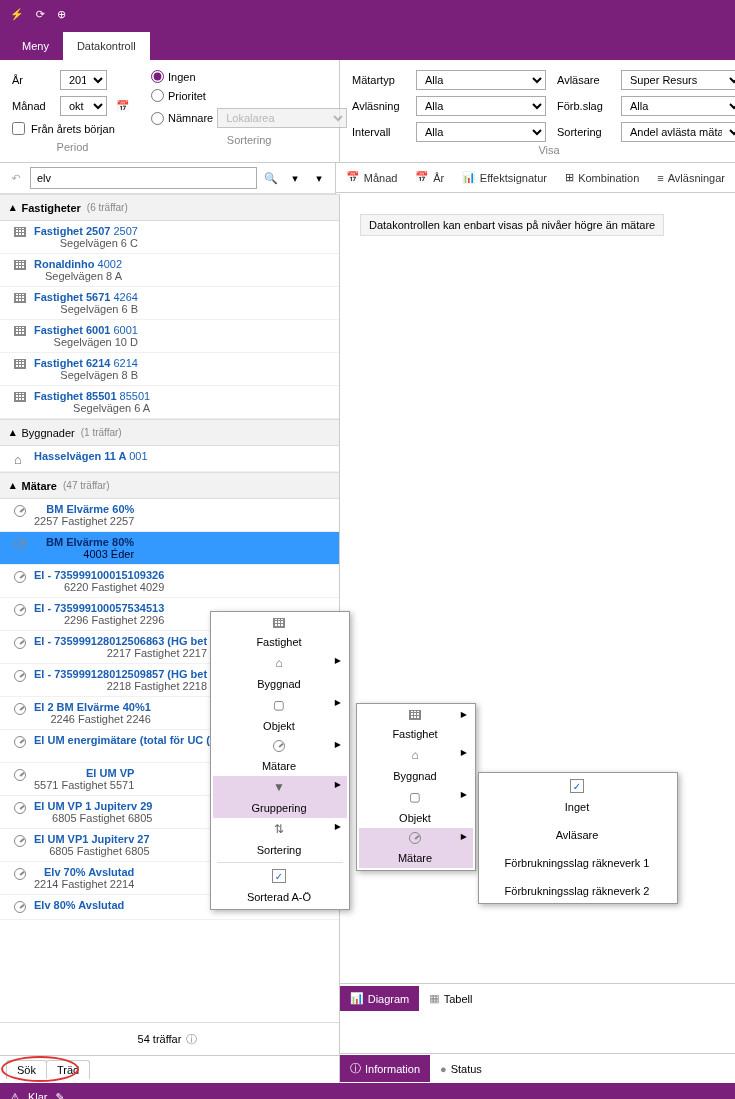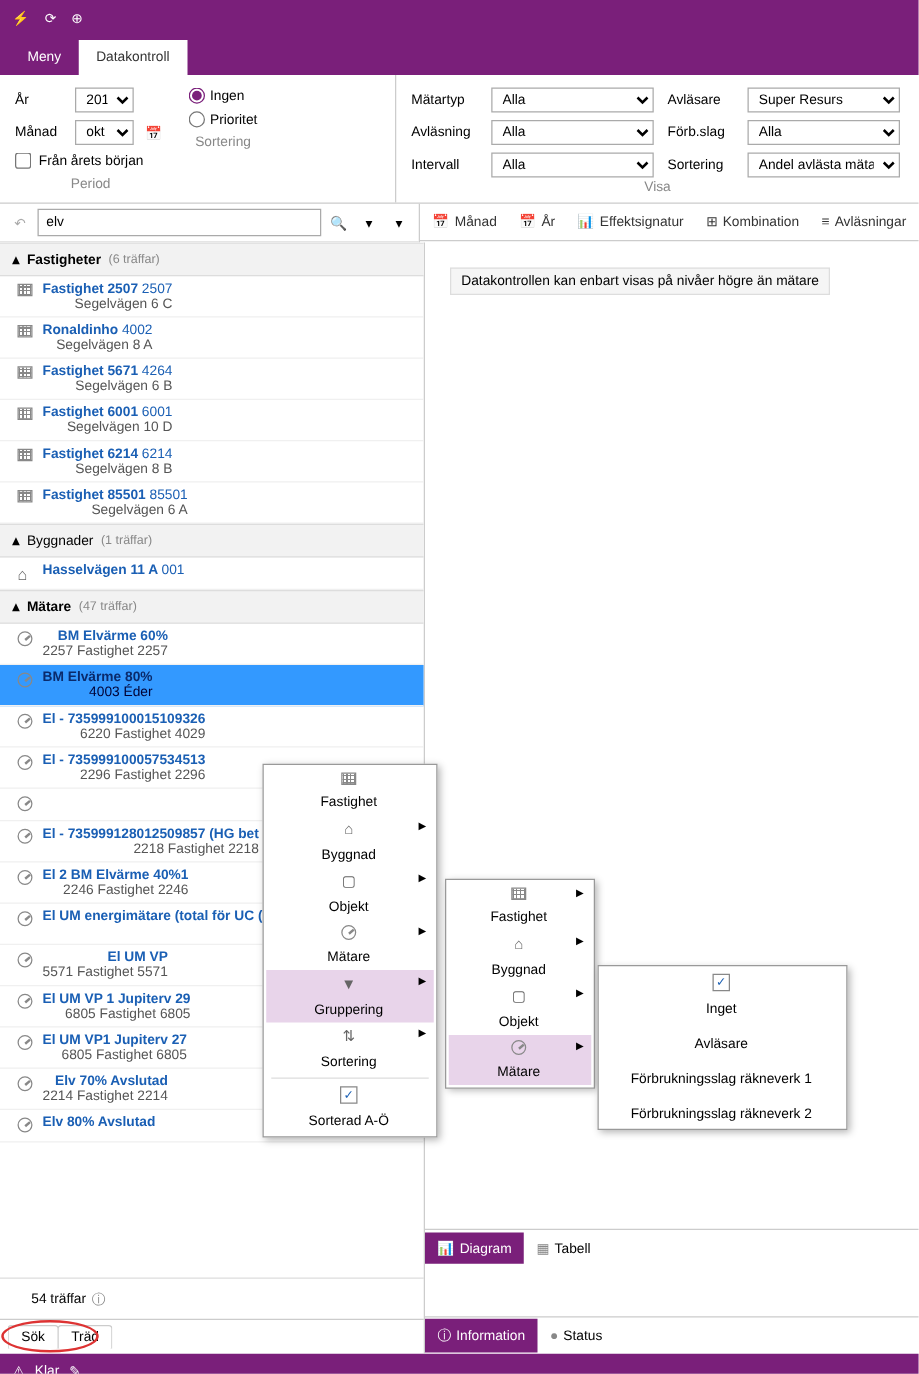--- a/index.html
+++ b/index.html
@@ -33,32 +33,32 @@
 .grouphdr { background: #f2f2f2; border-top: 1px solid #ddd; border-bottom: 1px solid #ddd; padding: 6px 10px; display: flex; align-items: center; gap: 6px; font-weight: bold; }
 .grouphdr .count { font-weight: normal; color: #888; font-size: 10px; }
 .item { display: flex; align-items: flex-start; gap: 6px; padding: 4px 10px 4px 14px; border-bottom: 1px solid #f0f0f0; }
 .item .ico { width: 14px; margin-top: 2px; color: #888; flex-shrink: 0; }
 .item .txt { display: flex; flex-direction: column; text-align: right; }
 .item .ln1 { color: #1a5fb4; font-weight: bold; }
 .item .ln1 .num { font-weight: normal; }
 .item .ln2 { color: #555; }
 .item.sel { background: #3399ff; }
 .item.sel .ln1, .item.sel .ln2 { color: #003; }
-.item.sel .ln1 { color: #0a2a6b; }
+.item.sel .ln1 { color: #0a2a6b; margin-left: 12px; }
 .content { flex: 1; display: flex; flex-direction: column; }
 .msgarea { flex: 1; padding: 20px; }
 .msg { background: #f5f5f5; border: 1px solid #ddd; padding: 4px 8px; display: inline-block; }
 .bottomtabs { border-top: 1px solid #ccc; height: 30px; display: flex; align-items: center; }
 .btab { padding: 6px 10px; display: flex; align-items: center; gap: 4px; cursor: pointer; }
 .btab.active { background: #7a1f7a; color: #fff; }
 .sidetabs { display: flex; border-top: 1px solid #ccc; padding: 4px 6px; position: relative; }
 .stab { border: 1px solid #ccc; border-bottom: none; padding: 3px 10px; background: #fff; margin-right: -1px; cursor: pointer; border-radius: 3px 3px 0 0; }
 .stab.active { background: #fff; font-weight: normal; }
 .circle-highlight { position: absolute; border: 2px solid #d33; border-radius: 50%; width: 78px; height: 26px; left: 1px; top: 0px; pointer-events: none; }
-.resultcount { padding: 6px 10px; display: flex; justify-content: flex-start; align-items: center; margin-left: 15px; }
+.resultcount { padding: 6px 10px; display: flex; justify-content: center; align-items: center; }
 .footer { background: #7a1f7a; color: #fff; height: 28px; display: flex; align-items: center; padding: 0 10px; gap: 8px; }
 .ctxmenu { position: absolute; background: #fff; border: 1px solid #999; box-shadow: 2px 2px 6px rgba(0,0,0,.3); z-index: 100; min-width: 140px; padding: 2px; }
 .ctxmenu .mi { display: flex; align-items: center; gap: 8px; padding: 4px 8px 4px 6px; cursor: pointer; position: relative; flex-direction: column; }
 .ctxmenu .mi.hl { background: #e8d4ea; }
 .ctxmenu .mi .arr { position: absolute; right: 6px; font-size: 8px; }
 .ctxmenu .mi .mico { width: 14px; color: #666; font-size: 12px; display: flex; align-items: center; justify-content: center; }
 .sep { border-top: 1px solid #ddd; margin: 2px 4px; }
 .chk { width: 14px; height: 14px; border: 1px solid #888; display: flex; align-items: center; justify-content: center; color: #1a5fb4; font-size: 10px; }
 .meter-icon { display:inline-block; width:12px; height:12px; border:1.5px solid #888; border-radius:50%; position:relative; }
 .meter-icon::after { content:''; position:absolute; width:5px; height:1.5px; background:#888; top:5px; left:5px; transform-origin:left; transform:rotate(-40deg); }
@@ -100,20 +100,25 @@
       </div>
       <div>
         <div class="fr radio">
             <input type="radio" name="w" checked="" style="">
           <span>Ingen</span>
           </div>
         <div class="fr radio">
             <input type="radio" name="w" style="">
           <span>Prioritet</span>
           </div>
+        <div class="fr radio">
+            <input type="radio" name="w" style="">
+          <span>Nämnare</span>
+          <select class="sel-md" disabled="" style="background:#eee;color:#999"><option>Lokalarea</option></select>
+          </div>
         <div class="caption">Sortering</div>
       </div>
     </div>
   </div>
   <div class="filter-right">
     <div class="visarow">
       <label>Mätartyp</label>
       <select class="sel-md"><option>Alla</option></select>
       <label>Avläsare</label>
       <select class="sel-lg"><option>Super Resurs</option></select>
@@ -257,20 +262,24 @@
         </div>
         <div class="item">
           <span class="ico"><span class="meter-icon"></span></span>
           <span class="txt">
             <span class="ln1">El - 735999100057534513</span>
             <span class="ln2">2296 Fastighet 2296</span>
           </span>
         </div>
         <div class="item">
           <span class="ico"><span class="meter-icon"></span></span>
+          <span class="txt">
+            <span class="ln1">El - 735999128012506863 (HG bet</span>
+            <span class="ln2">2217 Fastighet 2217</span>
+          </span>
         </div>
         <div class="item">
           <span class="ico"><span class="meter-icon"></span></span>
           <span class="txt">
             <span class="ln1">El - 735999128012509857 (HG bet</span>
             <span class="ln2">2218 Fastighet 2218</span>
           </span>
         </div>
         <div class="item">
           <span class="ico"><span class="meter-icon"></span></span>

